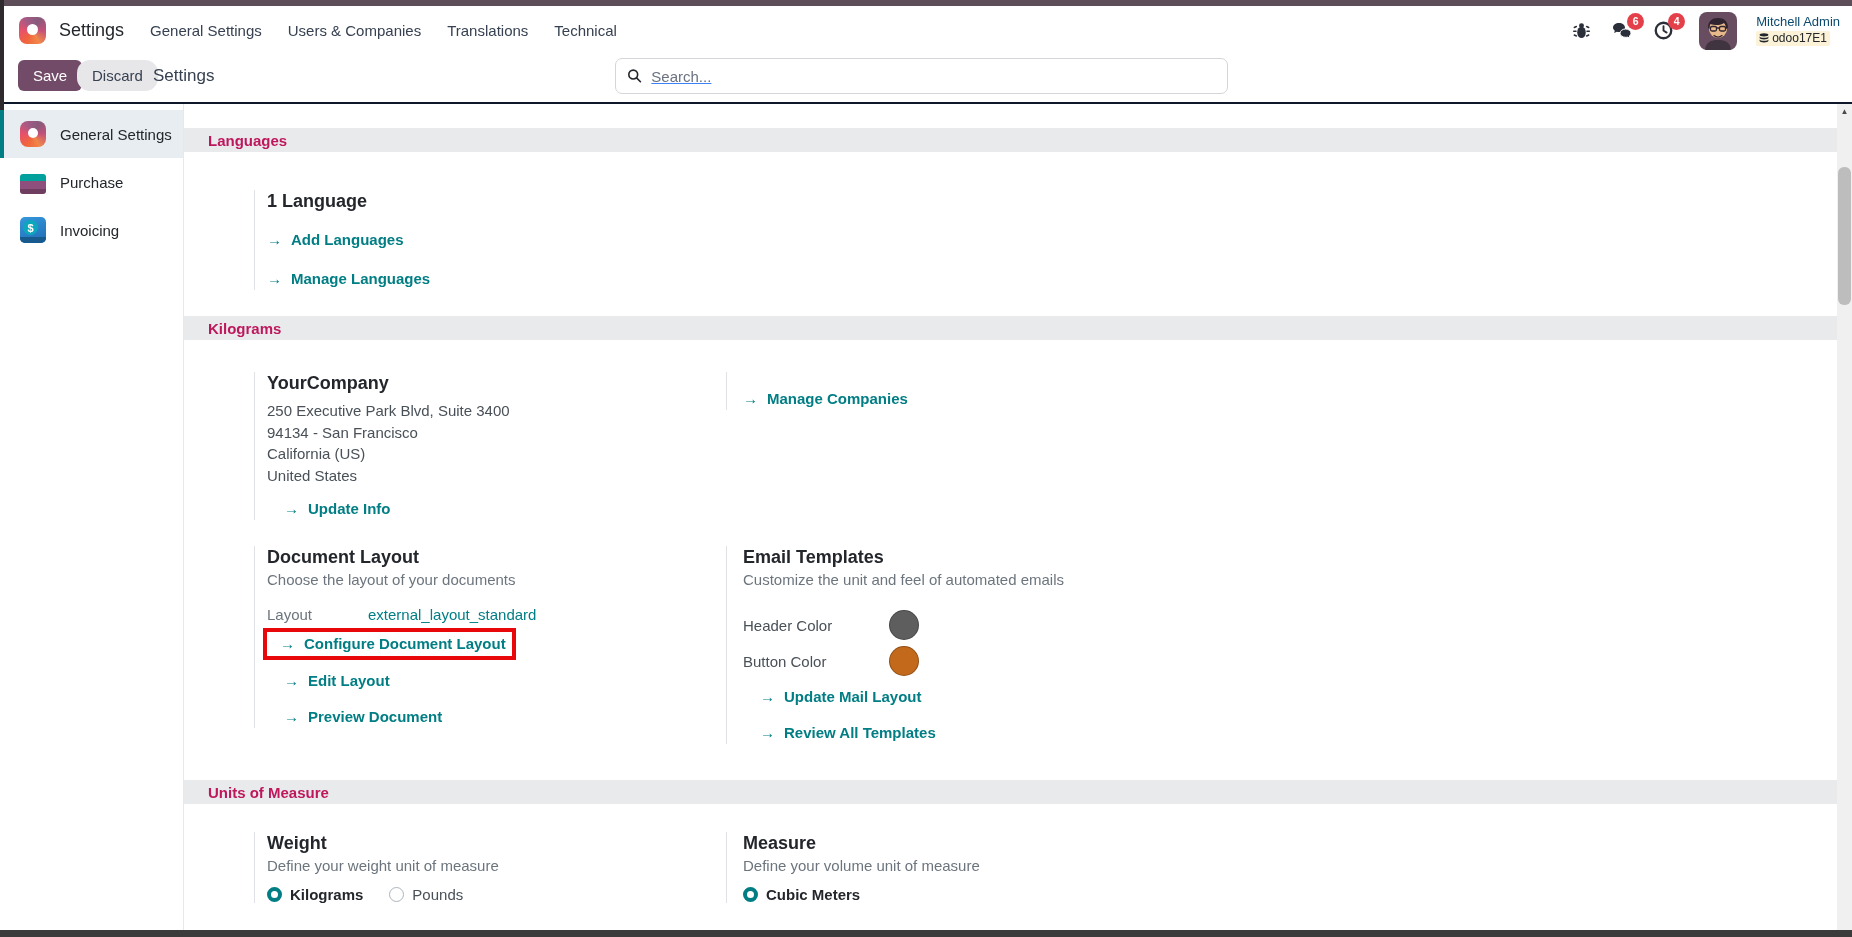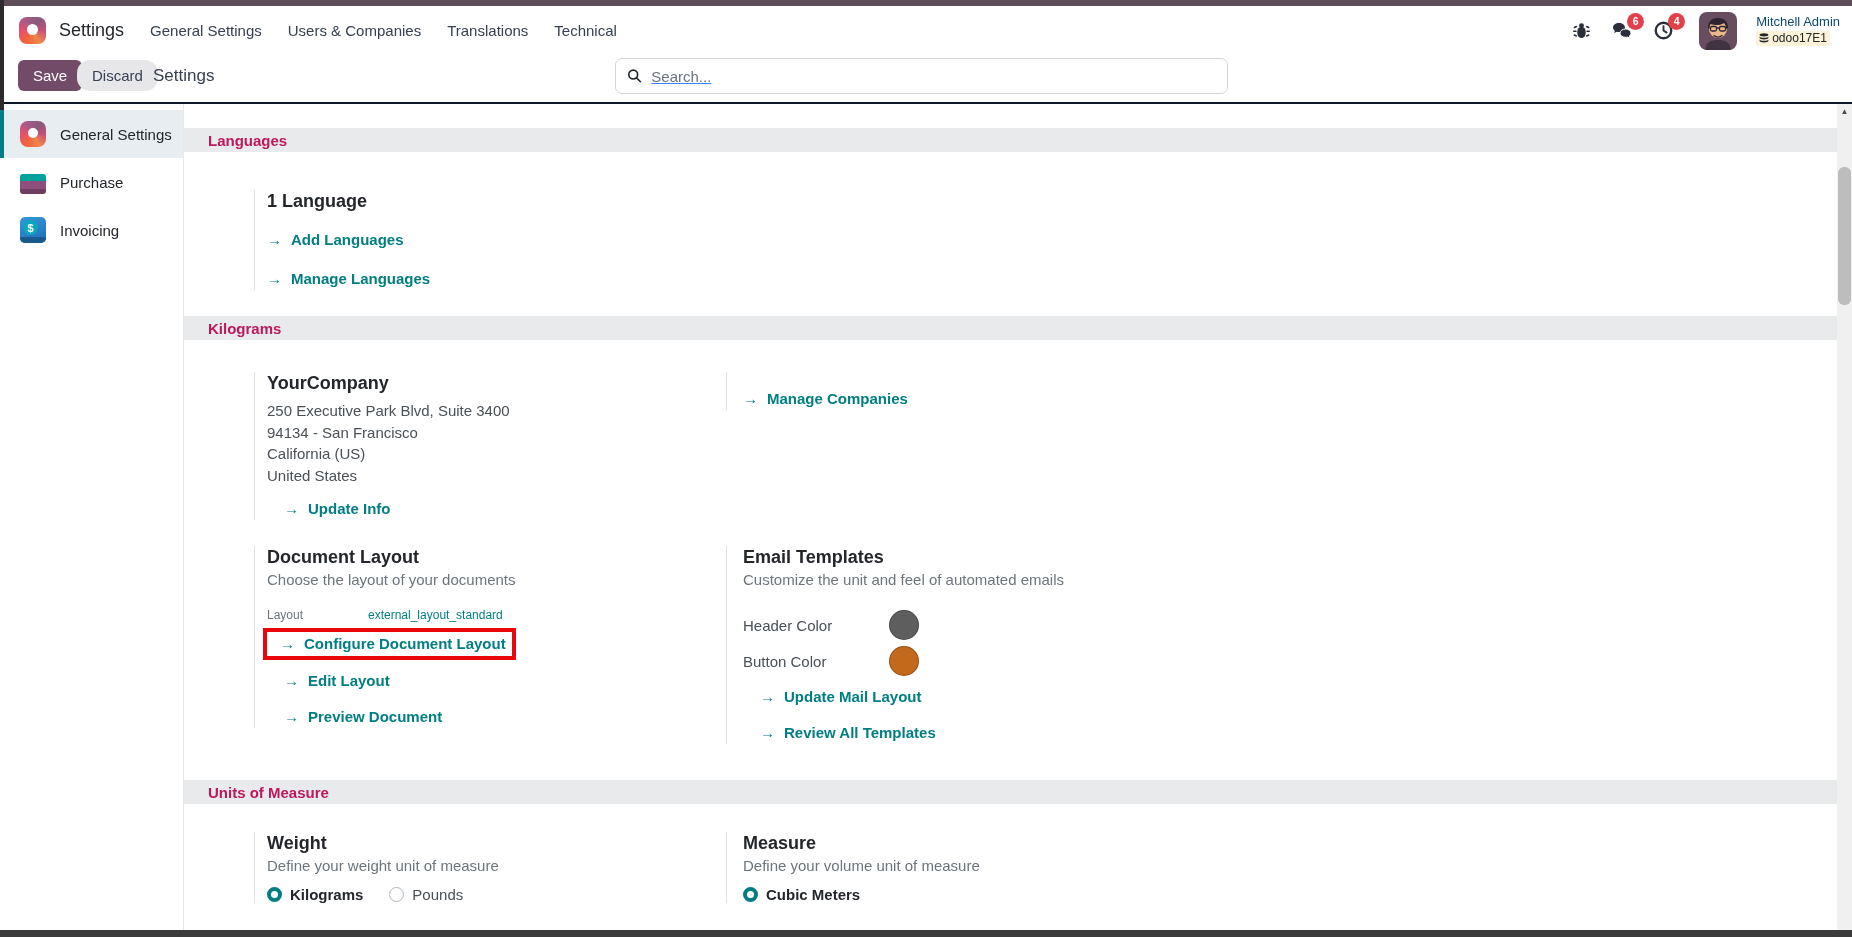--- a/index.html
+++ b/index.html
@@ -78,21 +78,21 @@
   .box-title { font-size:18px; font-weight:700; color:#23262b; line-height:22px; }
   .desc { font-size:15px; color:#6c757d; line-height:21px; margin-top:1px; }
   .addr { font-size:15px; color:#495057; line-height:21.5px; }
   .addr-wrap { margin-top:6px; }
   .link { display:flex; align-items:center; gap:9px; color:#017e84; font-size:15px; font-weight:600; line-height:22px; cursor:pointer; }
   .link .arr { font-weight:700; }
   .mt17 { margin-top:17px; } .mt16 { margin-top:16px; } .mt14 { margin-top:14px; }
   .mt12 { margin-top:12px; } .mt10 { margin-top:10px; } .mt8 { margin-top:8px; } .mt18 { margin-top:18px; }
   .indent { margin-left:17px; }
 
-  .layout-row { margin-top:14px; font-size:12px; line-height:22px; display:flex; }
+  .layout-row { margin-top:14px; font-size:15px; line-height:22px; display:flex; }
   .layout-label { color:#6c757d; width:101px; flex:0 0 auto; }
   .layout-value { color:#017e84; cursor:pointer; }
 
   .hl-red { margin-top:2px; margin-left:-4px; width:253px; height:32px; border:4px solid #e8070b; display:flex; align-items:center; padding-left:13px; }
 
   .color-row { display:flex; align-items:center; height:34px; font-size:15px; color:#495057; }
   .color-row .clabel { width:146px; flex:0 0 auto; }
   .swatch { width:30px; height:30px; border-radius:50%; cursor:pointer; border:1px solid rgba(0,0,0,.25); }
 
   .radio-row { display:flex; align-items:center; gap:26px; margin-top:10px; }

